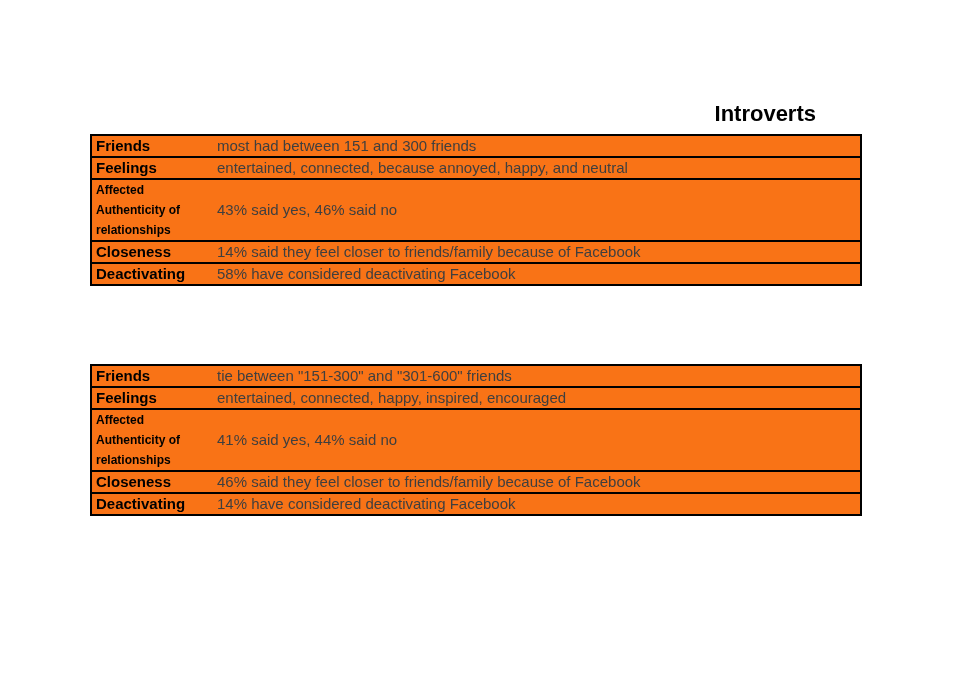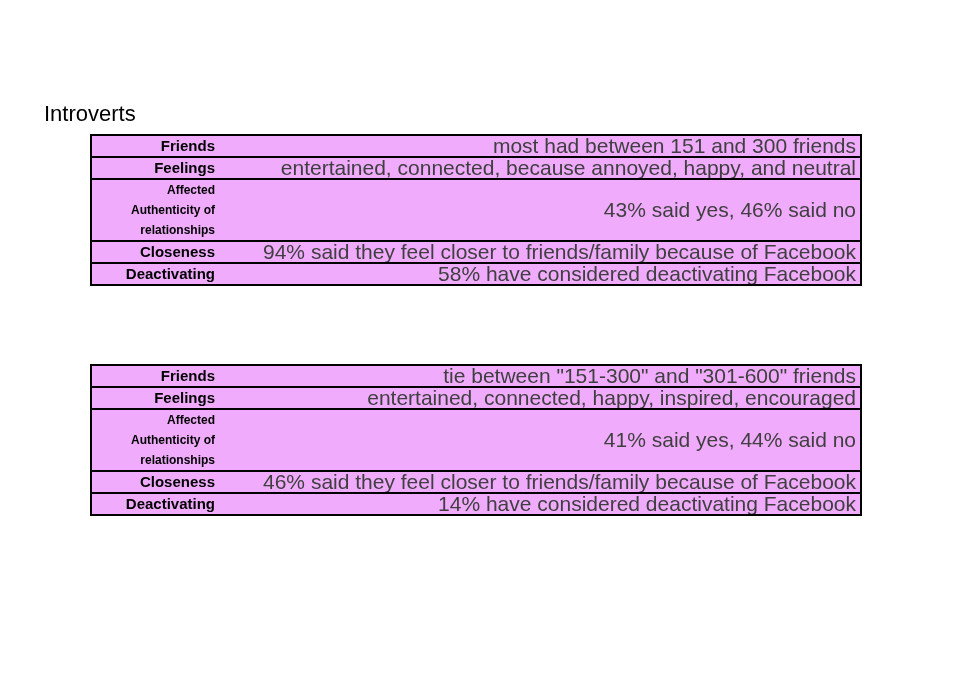--- a/index.html
+++ b/index.html
@@ -12,58 +12,57 @@
     width: 979px;
     height: 677px;
     background: #ffffff;
     font-family: "Liberation Sans", sans-serif;
     overflow: hidden;
   }
   .title {
     position: absolute;
     width: 772px;
     margin: 0;
-    text-align: left;
+    text-align: right;
     font-size: 22px;
-    font-weight: normal;
+    font-weight: bold;
     color: #000000;
     line-height: 26px;
   }
   .title-1 { top: 101px; left: 44px; }
   .title-2 { top: 331px; left: 90px; }
   table.tbl {
     position: absolute;
     left: 90px;
     width: 772px;
     border-collapse: collapse;
     table-layout: fixed;
-    background: #f0abfc;
+    background: #f97316;
     border: 2px solid #000000;
-    text-align: right;
   }
   .tbl-1 { top: 134px; }
   .tbl-2 { top: 364px; }
   table.tbl td {
     border-top: 2px solid #000000;
     border-bottom: 2px solid #000000;
     vertical-align: middle;
     overflow: hidden;
   }
   td.lbl {
     width: 126px;
     box-sizing: border-box;
     padding: 1px 2px 1px 4px;
     font-weight: bold;
     font-size: 15px;
     color: #000000;
     line-height: 18px;
   }
   td.val {
     padding: 1px 4px 1px 0;
-    font-size: 21px;
+    font-size: 15px;
     color: #3f3f3f;
     line-height: 18px;
   }
   tr.row-short  { height: 22px; }
   tr.row-tall   { height: 59px; padding-left: 20px; }
   tr.row-tall td.lbl {
     font-size: 12px;
     line-height: 20px;
     padding-top: 0;
     padding-bottom: 0;
@@ -85,21 +84,21 @@
       <tr class="row-short">
         <td class="lbl">Feelings</td>
         <td class="val">entertained, connected, because annoyed, happy, and neutral</td>
       </tr>
       <tr class="row-tall">
         <td class="lbl">Affected Authenticity of relationships</td>
         <td class="val">43% said yes, 46% said no</td>
       </tr>
       <tr class="row-short">
         <td class="lbl">Closeness</td>
-        <td class="val">94% said they feel closer to friends/family because of Facebook</td>
+        <td class="val">14% said they feel closer to friends/family because of Facebook</td>
       </tr>
       <tr class="row-short">
         <td class="lbl">Deactivating</td>
         <td class="val">58% have considered deactivating Facebook</td>
       </tr>
     </tbody>
   </table>
 
 
   <table class="tbl tbl-2">

